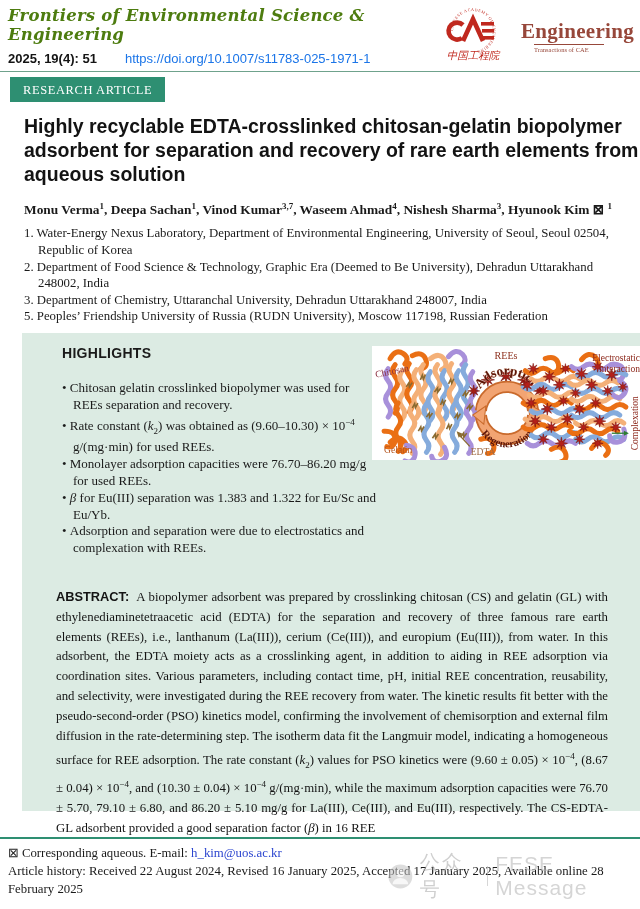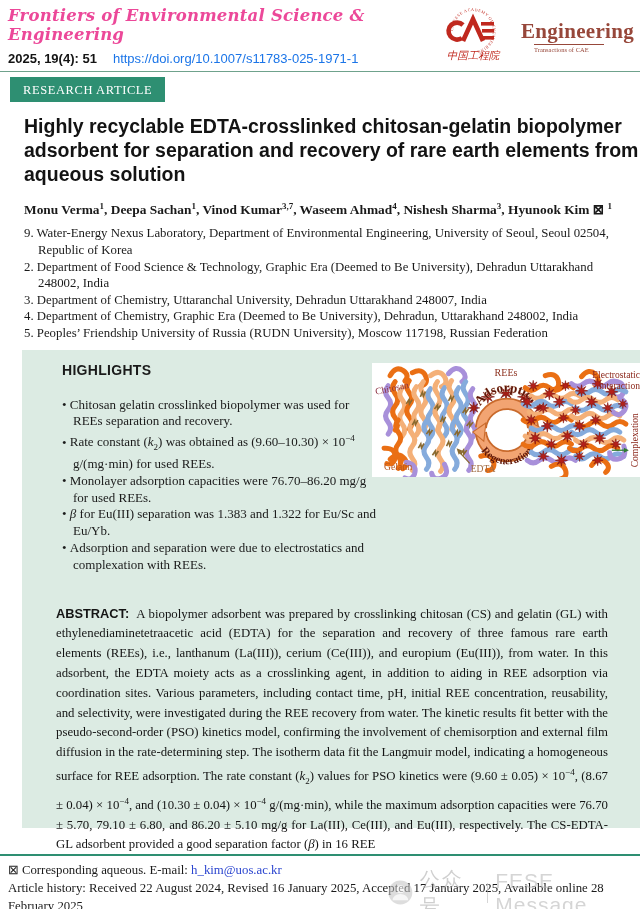--- a/index.html
+++ b/index.html
@@ -3,24 +3,24 @@
 <meta charset="utf-8">
 <style>
   * { margin:0; padding:0; box-sizing:border-box; }
   html,body { width:640px; height:909px; background:#ffffff; overflow:hidden;
               font-family:"Liberation Serif", serif; color:#1a1a1a; }
 
   
   .masthead { display:flex; justify-content:space-between; align-items:flex-start;
               padding:6px 6px 0 8px; }
   .journal-name { font-family:"DejaVu Serif", serif; font-style:italic; font-weight:600;
-                  font-size:16.5px; color:#ec4899; letter-spacing:.2px; }
+                  font-size:16.5px; color:#4d7c0f; letter-spacing:.2px; }
   .issue-line { font-family:"Liberation Sans", sans-serif; font-size:13px; margin-top:7px;
                 font-weight:600; color:#141414; }
-  .doi-link { color:#1b75e8; text-decoration:none; font-weight:400; margin-left:16px; }
+  .doi-link { color:#1b75e8; text-decoration:none; font-weight:400; margin-left:28px; }
   .mast-right { display:flex; align-items:center; gap:6px; margin-top:2px; }
   .eng-logo { text-align:left; }
   .eng-name { font-family:"Liberation Serif", serif; font-size:21px; font-weight:600;
               color:#97473a; letter-spacing:.3px; }
   .eng-sub  { font-size:6.5px; color:#97473a; border-top:1px solid #97473a;
               margin:0 0 0 13px; padding-top:1px; width:70px; }
   .head-rule { width:640px; height:0; border-top:1.5px solid #6fa28c; margin-top:5px; }
   .badge { display:inline-block; margin:5px 0 0 10px; background:#2e8f72; color:#ffffff;
            font-size:12.5px; letter-spacing:.6px; padding:6px 13px 4px; }
 
@@ -100,24 +100,23 @@
   <div class="head-rule"></div>
   <div class="badge">RESEARCH ARTICLE</div>
 </header>
 
 <main>
   <h1 class="title">Highly recyclable EDTA-crosslinked chitosan-gelatin biopolymer adsorbent for separation and recovery of rare earth elements from aqueous solution</h1>
 
   <div class="authors">Monu Verma<sup>1</sup>, Deepa Sachan<sup>1</sup>, Vinod Kumar<sup>3,7</sup>, Waseem Ahmad<sup>4</sup>, Nishesh Sharma<sup>3</sup>, Hyunook Kim ⊠ <sup>1</sup></div>
 
   <div class="affils">
-    <div class="affil">9. Water-Energy Nexus Laboratory, Department of Environmental Engineering, University of Seoul, Seoul 02504, Republic of Korea</div>
+    <div class="affil">1. Water-Energy Nexus Laboratory, Department of Environmental Engineering, University of Seoul, Seoul 02504, Republic of Korea</div>
     <div class="affil">2. Department of Food Science &amp; Technology, Graphic Era (Deemed to Be University), Dehradun Uttarakhand 248002, India</div>
     <div class="affil">3. Department of Chemistry, Uttaranchal University, Dehradun Uttarakhand 248007, India</div>
-    <div class="affil">4. Department of Chemistry, Graphic Era (Deemed to Be University), Dehradun, Uttarakhand 248002, India</div>
     <div class="affil">5. Peoples’ Friendship University of Russia (RUDN University), Moscow 117198, Russian Federation</div>
   </div>
 
   <section class="panel">
     <div class="hl-head">HIGHLIGHTS</div>
     <ul class="hl-list">
       <li>Chitosan gelatin crosslinked biopolymer was used for REEs separation and recovery.</li>
       <li>Rate constant (<i>k</i><sub>2</sub>) was obtained as (9.60–10.30) × 10<sup>−4</sup> g/(mg·min) for used REEs.</li>
       <li>Monolayer adsorption capacities were 76.70–86.20 mg/g for used REEs.</li>
       <li><i>β</i> for Eu(III) separation was 1.383 and 1.322 for Eu/Sc and Eu/Yb.</li>

